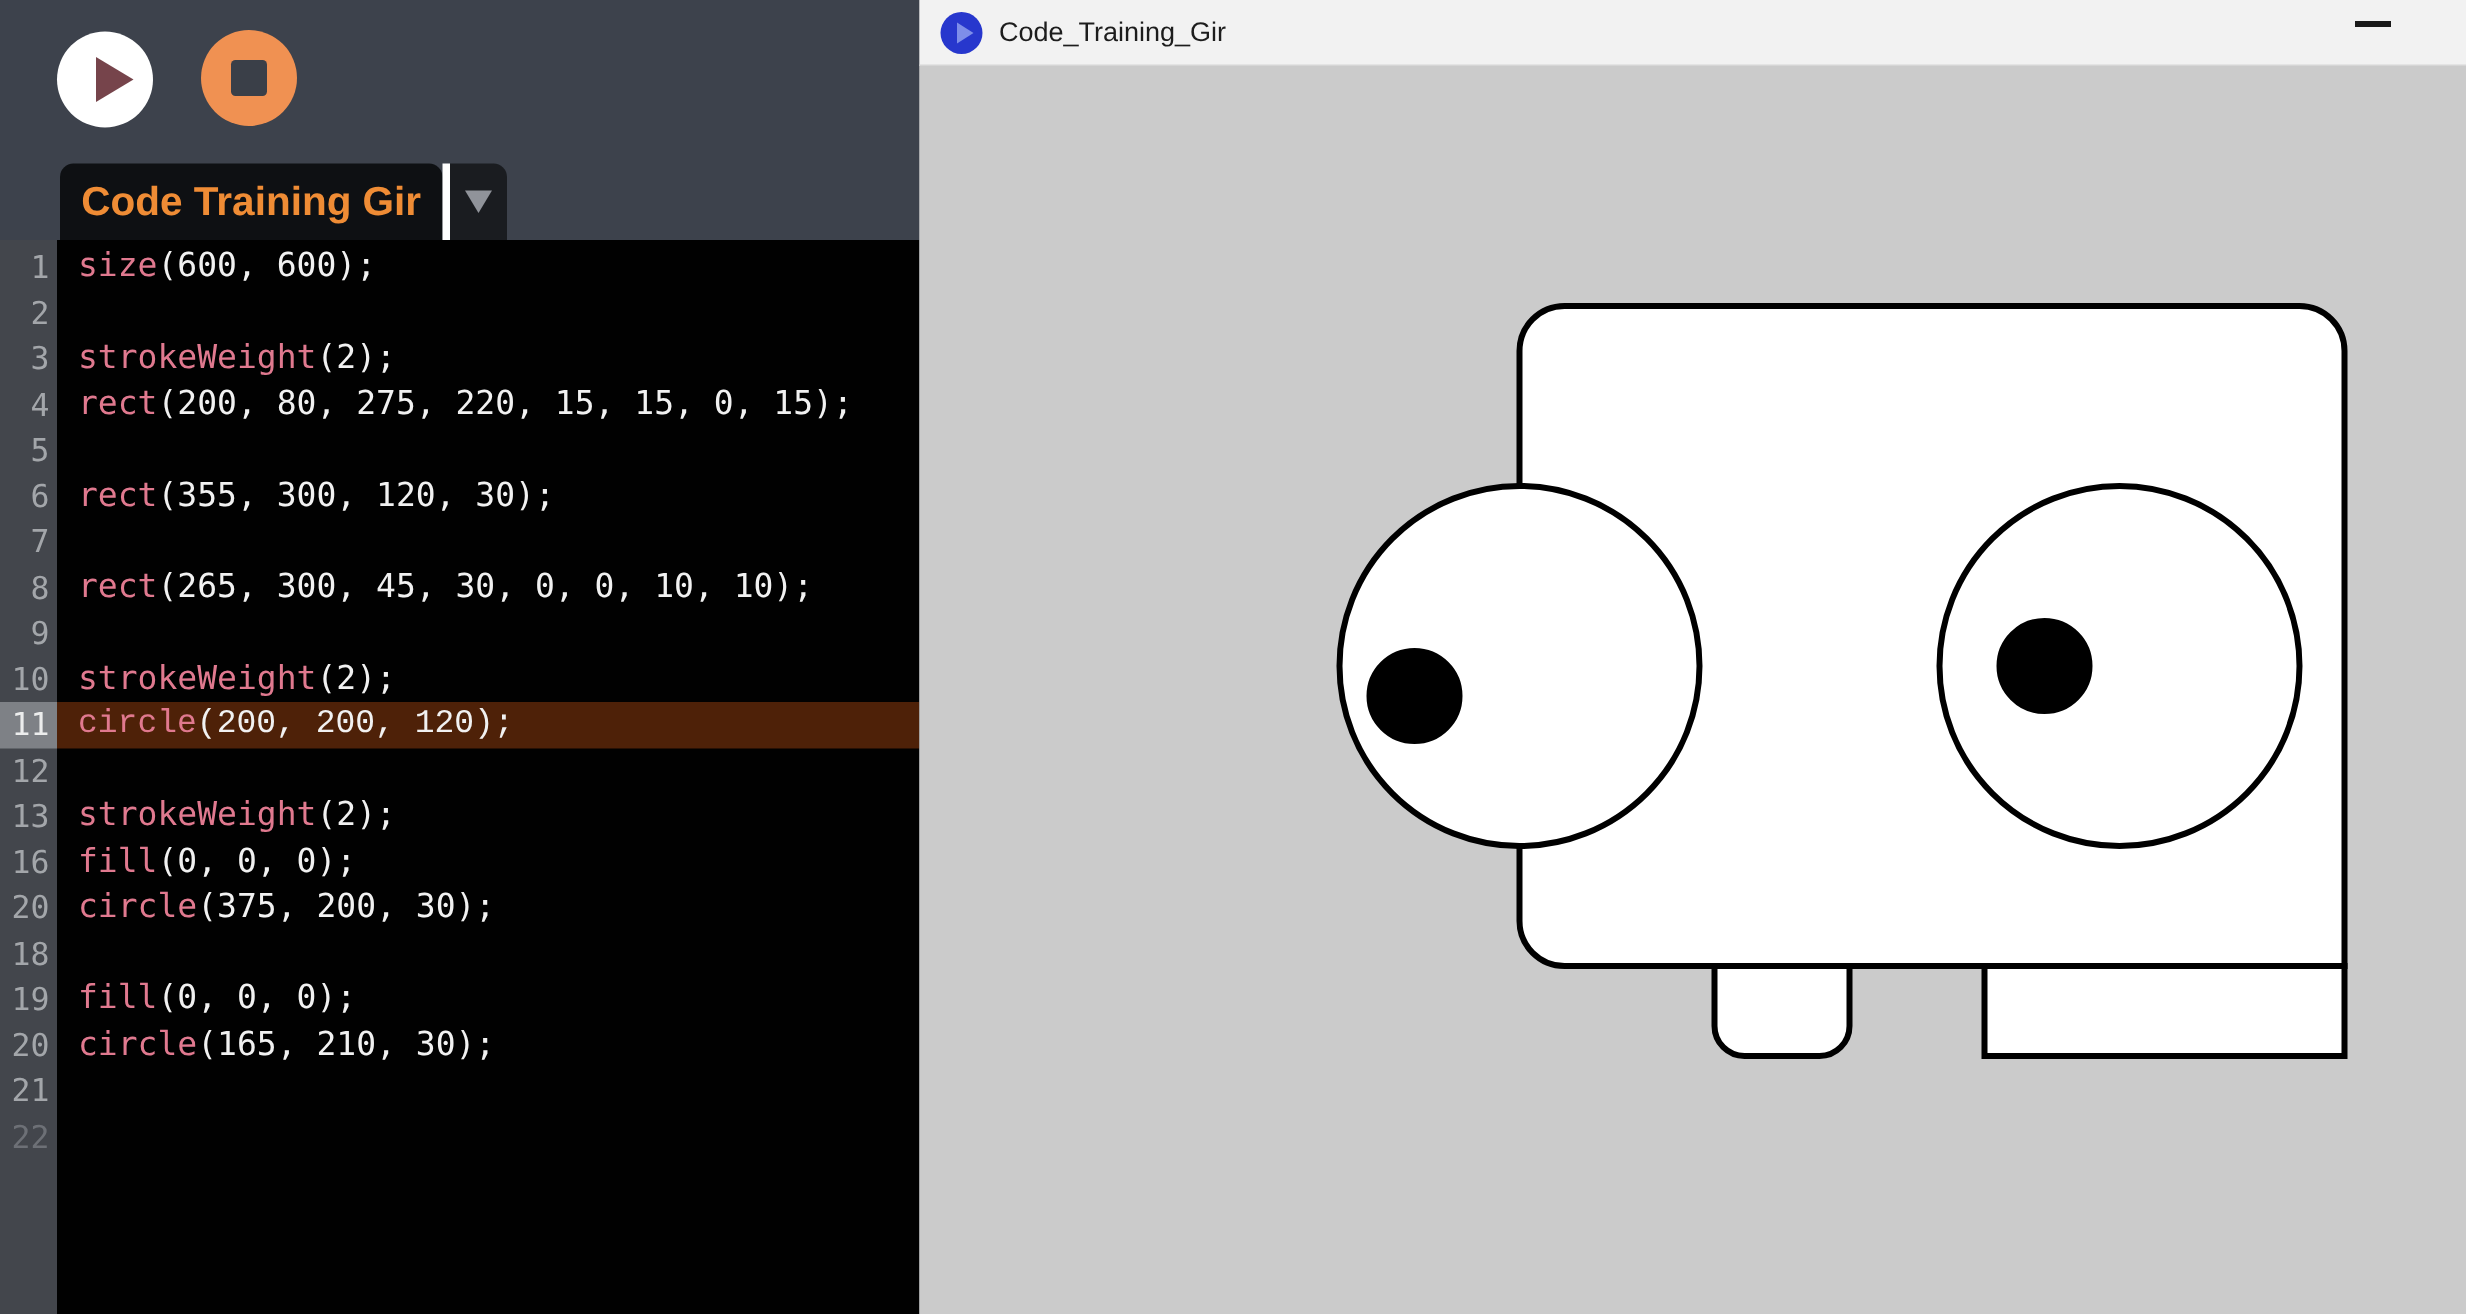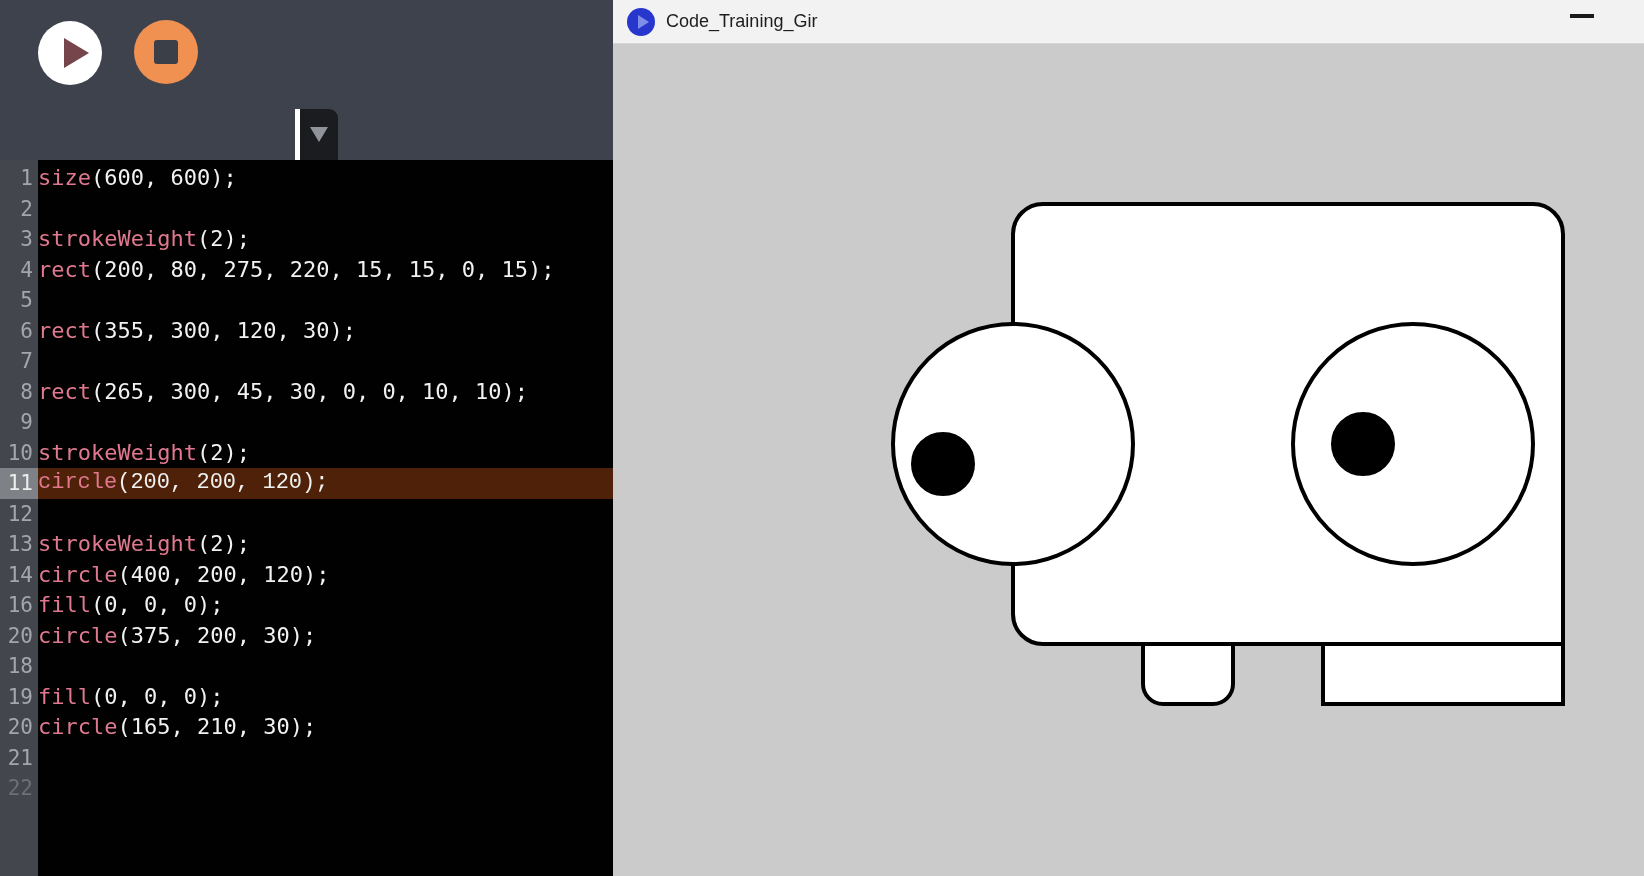--- a/index.html
+++ b/index.html
@@ -31,21 +31,21 @@
       border-right:9px solid transparent;border-top:15px solid var(--arrow-gray);}
 
   .editor{position:absolute;left:0;top:160px;width:613px;height:716px;
       background:linear-gradient(to right, var(--gutter-bg) 0 38px, var(--editor-bg) 38px);
       font-family:"DejaVu Sans Mono","Liberation Mono",monospace;font-size:22px;
       overflow:hidden;padding-top:3px;}
   .line-row{display:flex;height:30.5px;line-height:30.5px;}
   .line-row .gutter{flex:none;width:33px;padding-right:5px;text-align:right;
       color:var(--gutter-text);font-size:21px;}
   .line-row .gutter.dim{color:var(--dim-number);}
-  .line-row .code{flex:1;color:var(--code-text);white-space:pre;}
+  .line-row .code{flex:1;padding-left:14px;color:var(--code-text);white-space:pre;}
   .line-row .code .fn{color:var(--keyword);}
   .line-row.hl .code{background:var(--hl-row-bg);font-family:Liberation Mono, monospace;}
   .line-row.hl .gutter{background:var(--hl-gutter-bg);color:#eceded;}
 
   
   .window{position:absolute;left:613px;top:0;width:1200px;height:1244px;background:var(--canvas-bg);}
   .titlebar{position:absolute;left:0;top:0;width:100%;height:43px;
       background:var(--titlebar-bg);border-bottom:1px solid #d6d6d6;cursor:default;}
   .win-icon{position:absolute;left:14px;top:8px;width:28px;height:28px;border-radius:50%;
       background:var(--icon-blue);}
@@ -66,20 +66,23 @@
 
   <div class="ide-pane">
 
     <div class="btn btn-play">
       <div class="tri"></div>
     </div>
     <div class="btn btn-stop">
       <div class="sq"></div>
     </div>
 
+    <div class="tab">
+      <span>Code Training Gir</span>
+    </div>
     <div class="tab-sep"></div>
     <div class="tab-dd">
       <div class="arrow"></div>
     </div>
 
     <div class="editor">
         <div class="line-row">
           <span class="gutter">1</span>
           <span class="code"><span class="fn">size</span>(600, 600);</span>
         </div>
@@ -125,24 +128,20 @@
         </div>
         <div class="line-row">
           <span class="gutter">12</span>
           <span class="code"></span>
         </div>
         <div class="line-row">
           <span class="gutter">13</span>
           <span class="code"><span class="fn">strokeWeight</span>(2);</span>
         </div>
         <div class="line-row">
-          <span class="gutter">14</span>
-          <span class="code"><span class="fn">circle</span>(400, 200, 120);</span>
-        </div>
-        <div class="line-row">
           <span class="gutter">16</span>
           <span class="code"><span class="fn">fill</span>(0, 0, 0);</span>
         </div>
         <div class="line-row">
           <span class="gutter">20</span>
           <span class="code"><span class="fn">circle</span>(375, 200, 30);</span>
         </div>
         <div class="line-row">
           <span class="gutter">18</span>
           <span class="code"></span>

